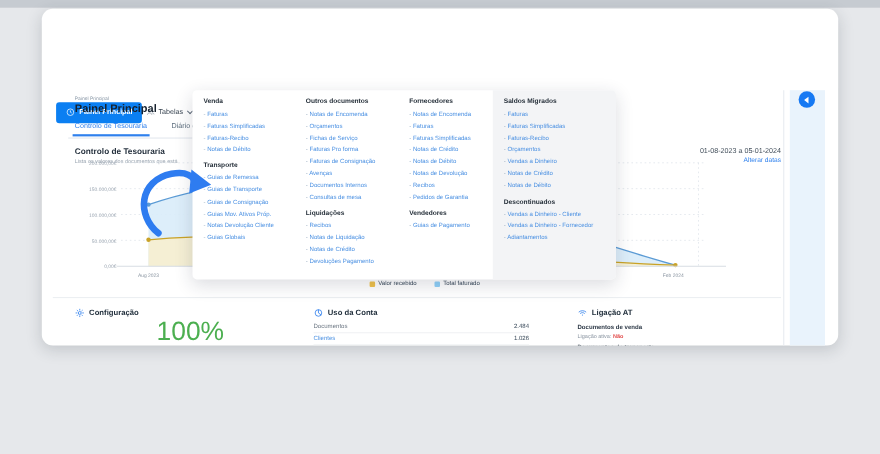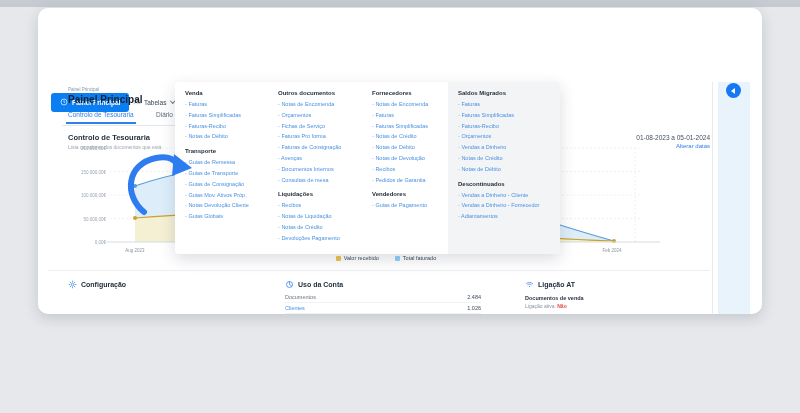--- a/index.html
+++ b/index.html
@@ -311,20 +311,21 @@
 
   <div class="hdivider"></div>
 
   <div class="bsec-head" style="left:30px; top:272px">
     <svg viewBox="0 0 24 24">
         <circle cx="12" cy="12" r="3.5"></circle>
         <path d="M12 2v4M12 18v4M2 12h4M18 12h4M5 5l2.8 2.8M16.2 16.2L19 19M19 5l-2.8 2.8M7.8 16.2L5 19"></path>
       </svg>
     <span>Configuração</span>
   </div>
+  <div class="percent">100%</div>
   <div class="cfg-text">
     <span>A sua conta está totalmente preenchida com a informação necessária e obrigatória.</span><br>
     <span>Para a sua conta ficar perfeita, pode ainda preencher os seguintes campos:</span>
     <span class="lnk">Ver informação em falta</span>
   </div>
 
   <div class="bsec-head" style="left:247px; top:272px">
     <svg viewBox="0 0 24 24">
         <circle cx="12" cy="12" r="8"></circle>
         <path d="M12 4v8l6.5 4.7"></path>

